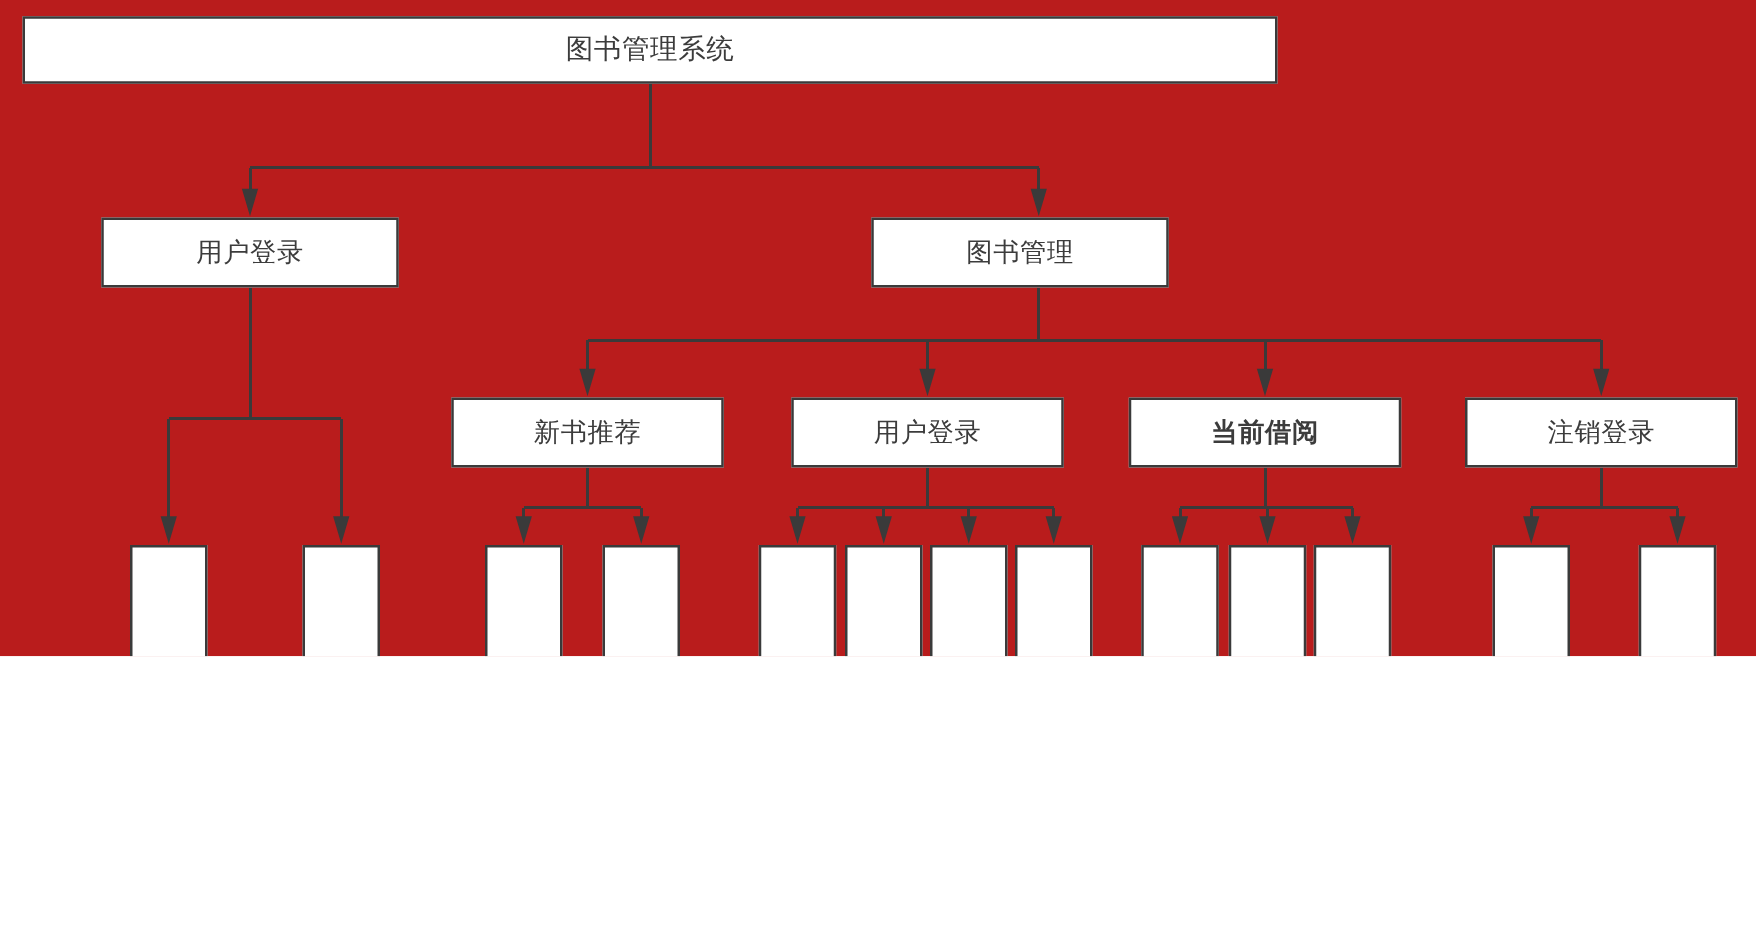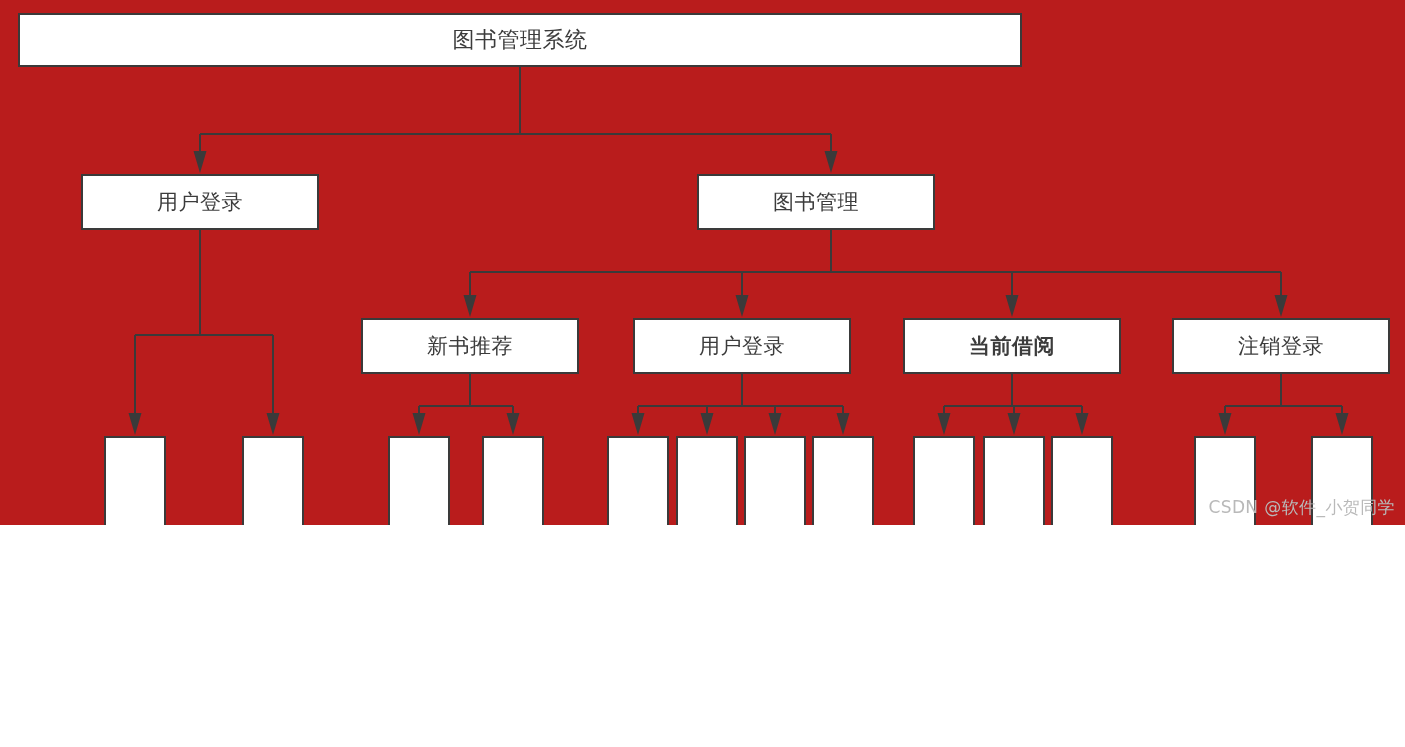--- a/index.html
+++ b/index.html
@@ -184,15 +184,14 @@
         <span class="node-label" style="color: rgb(60, 60, 60);">确认归还（管理员）</span>
       </div>
       <div class="node-box vertical" style="left: 1194px; top: 436px; width: 62px; height: 297px; border-color: rgb(58, 58, 58); background: rgb(255, 255, 255);">
         <span class="node-label" style="color: rgb(60, 60, 60);">新增借阅记录</span>
       </div>
       <div class="node-box vertical" style="left: 1311px; top: 436px; width: 62px; height: 297px; border-color: rgb(58, 58, 58); background: rgb(255, 255, 255);">
         <span class="node-label" style="color: rgb(60, 60, 60);">查询借阅记录</span>
       </div>
     </div>
 
-  <div id="watermark">CSDN @软件_小贺同学</div>
 
 </div>
 
 </body></html>

